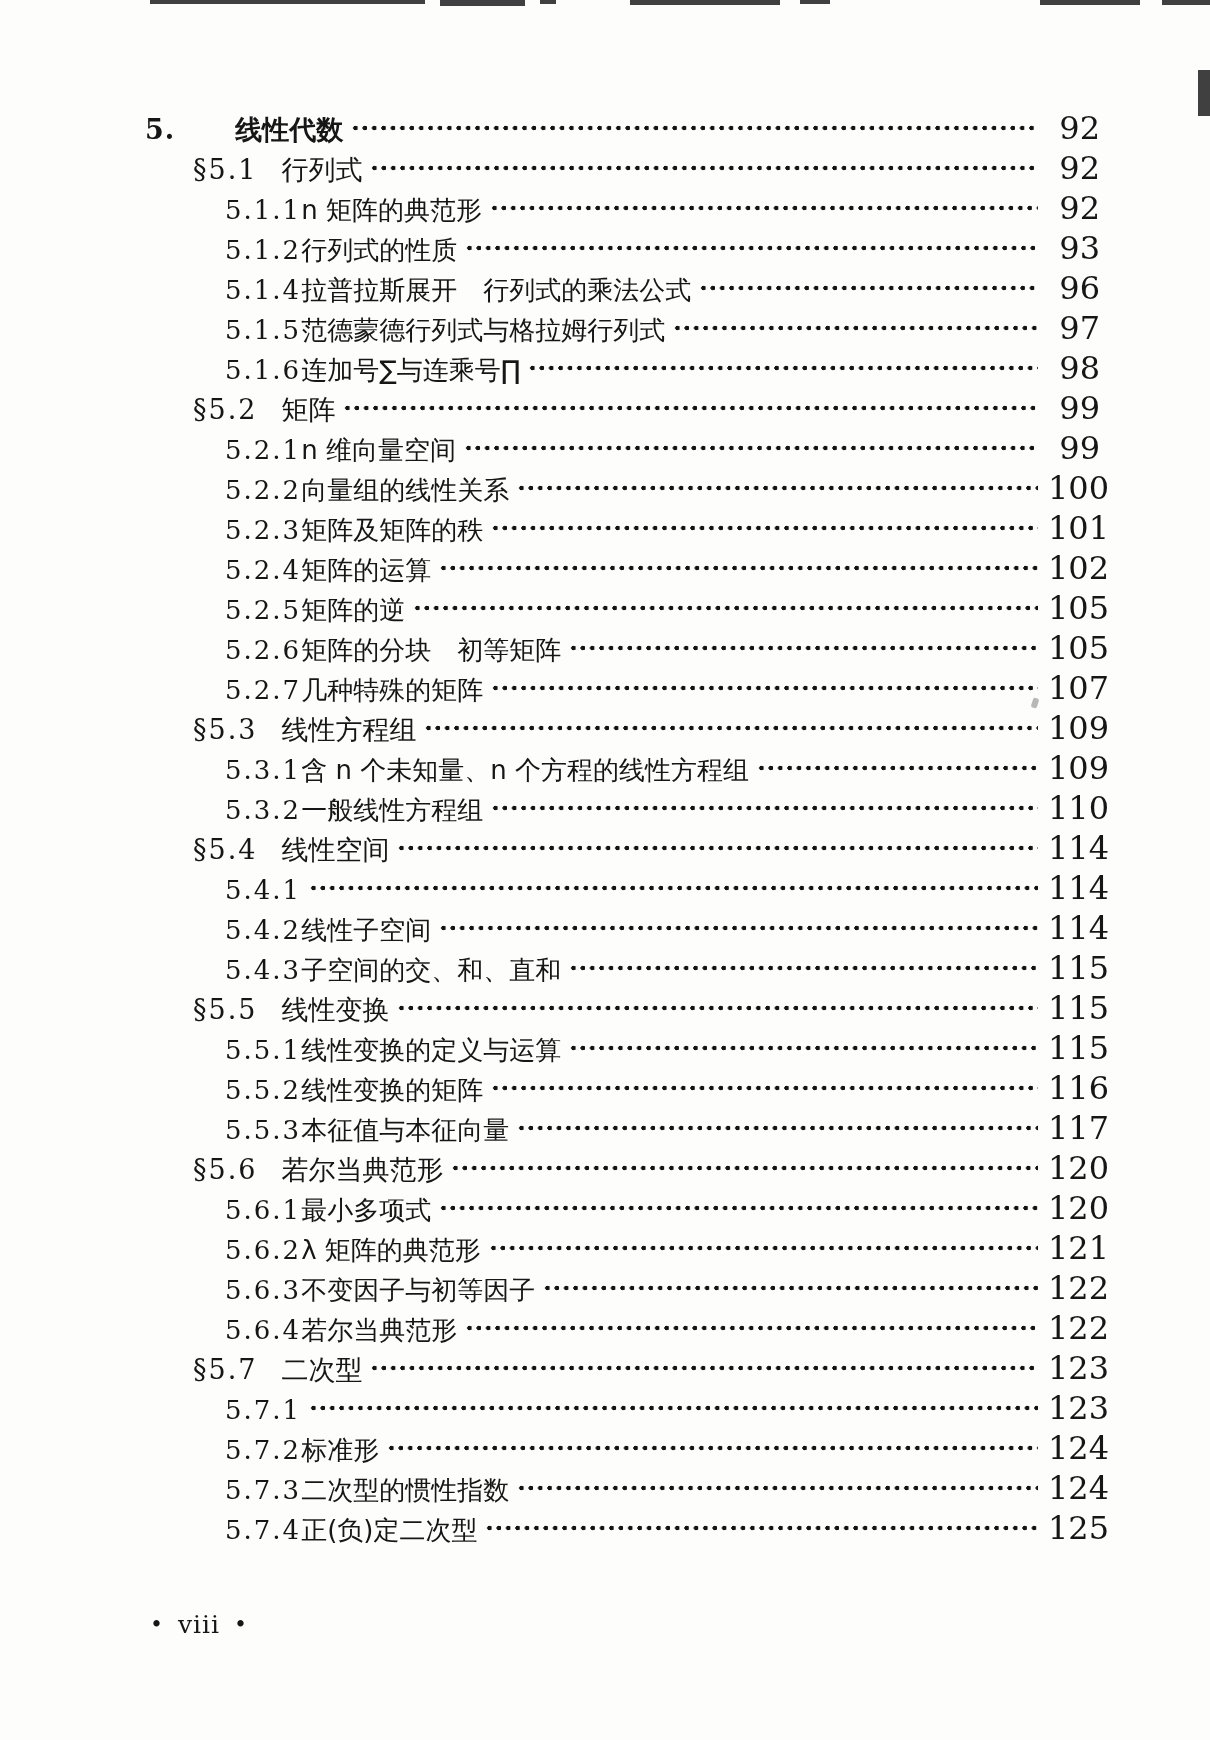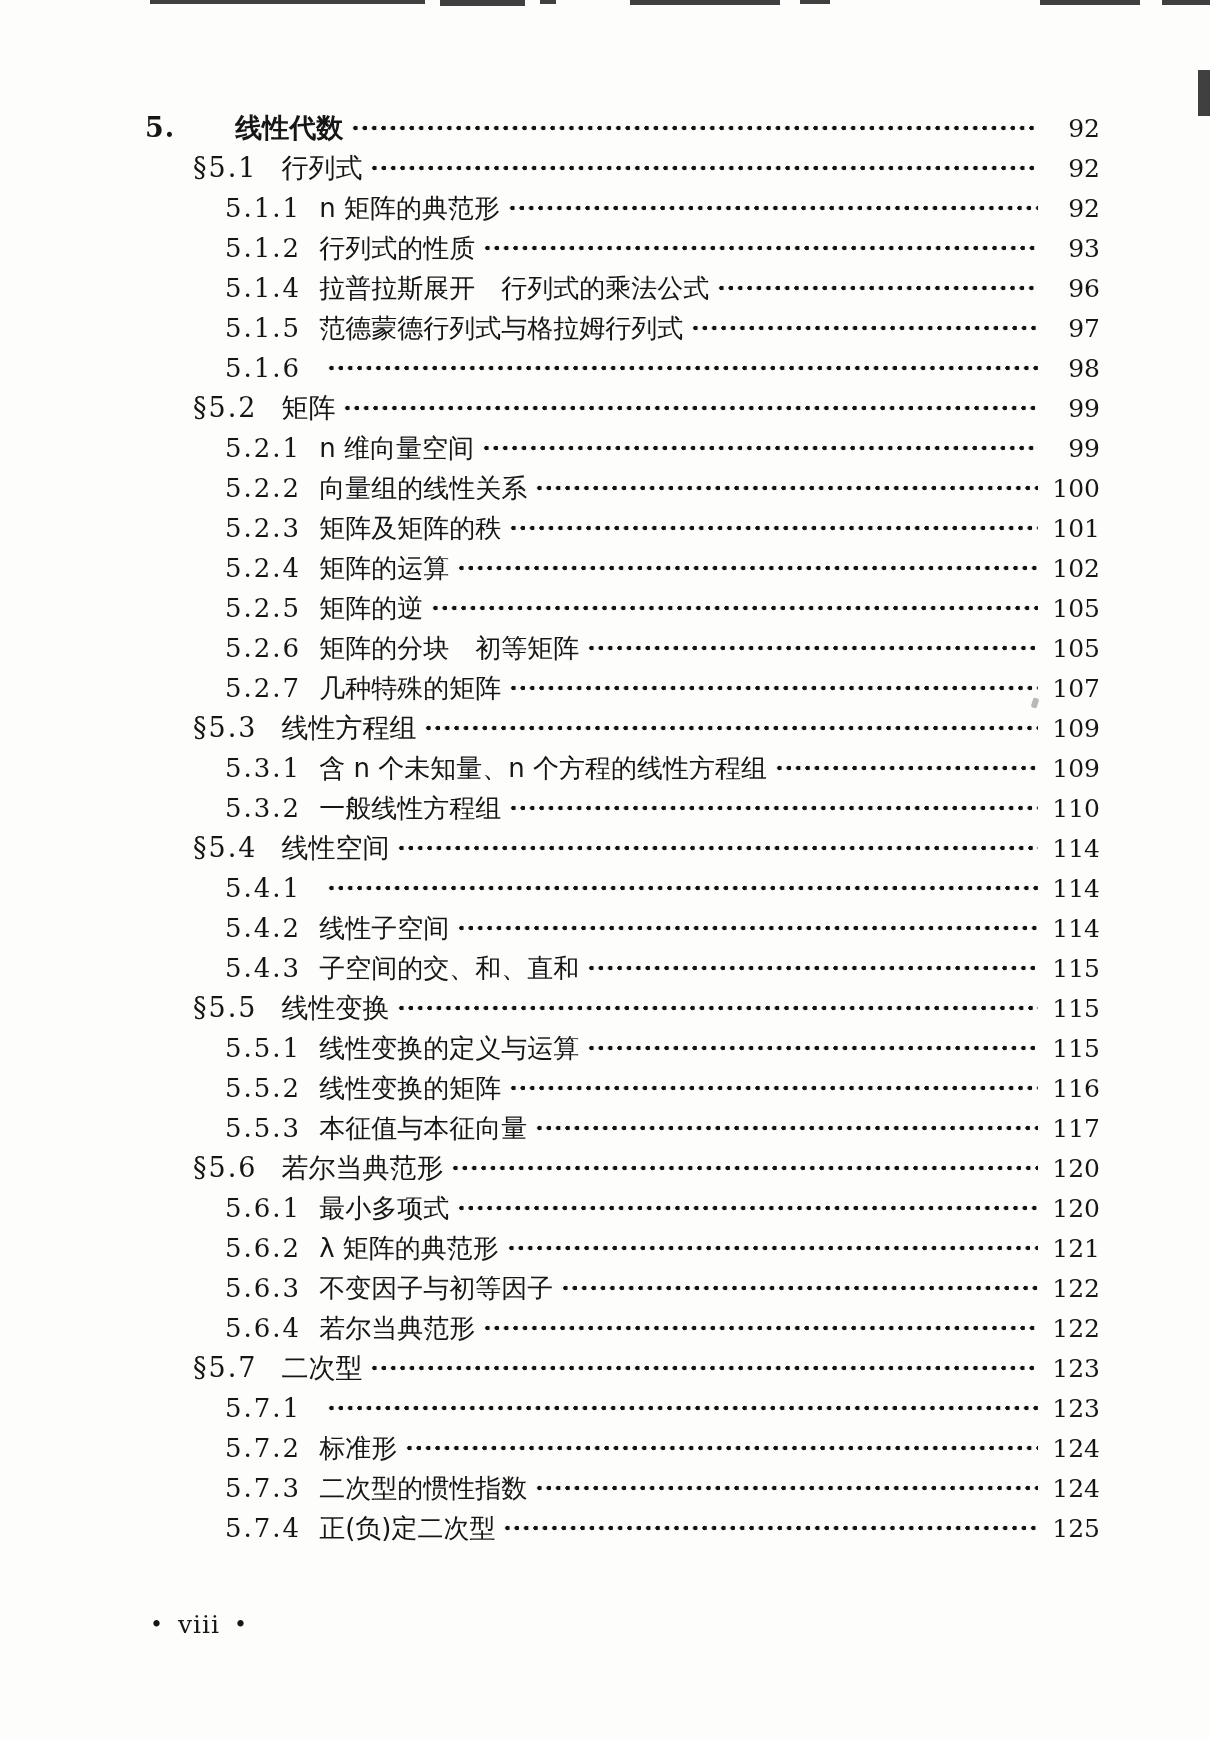--- a/index.html
+++ b/index.html
@@ -62,31 +62,31 @@
     margin: 0 10px 0 8px;
     background-image: radial-gradient(circle at 4.5px 8px, #121212 2.1px, rgba(0,0,0,0) 2.6px);
     background-size: 9.4px 16px;
     background-repeat: repeat-x;
     background-position: 0 center;
   }
   .row .page {
     flex: 0 0 auto;
     width: 52px;
     text-align: right;
-    font-size: 25px;
+    font-size: 32px;
   }
   
   .lv0 { padding-left: 0; font-weight: 700; font-size: 27px; }
   .lv0 .num { margin-right: 12px; letter-spacing: 1px; }
   .lv0 .title { font-weight: 700; margin-left: 48px; }
   .lv0 .page { font-weight: 400; }
   .lv1 { padding-left: 40px; font-size: 27px; }
   .lv1 .num { margin-right: 24px; margin-left: 8px; }
   .lv2 { padding-left: 80px; }
-  .lv2 .num { margin-right: 18px; }
+  .lv2 .num { }
   .footer {
     position: absolute;
     top: 1610px;
     left: 150px;
     font-size: 25px;
     letter-spacing: 1px;
     display: flex;
     align-items: center;
     gap: 14px;
     font-family: "DejaVu Serif", "Liberation Serif", serif;
@@ -142,20 +142,21 @@
     <span class="page">96</span>
   </div>
       <div class="row lv2">
     <span class="num">5.1.5</span>
     <span class="title">范德蒙德行列式与格拉姆行列式</span>
     <span class="leader"></span>
     <span class="page">97</span>
   </div>
       <div class="row lv2">
     <span class="num">5.1.6</span>
+    <span class="title">连加号∑与连乘号∏</span>
     <span class="leader"></span>
     <span class="page">98</span>
   </div>
       <div class="row lv1">
     <span class="num">§5.2</span>
     <span class="title">矩阵</span>
     <span class="leader"></span>
     <span class="page">99</span>
   </div>
       <div class="row lv2">

